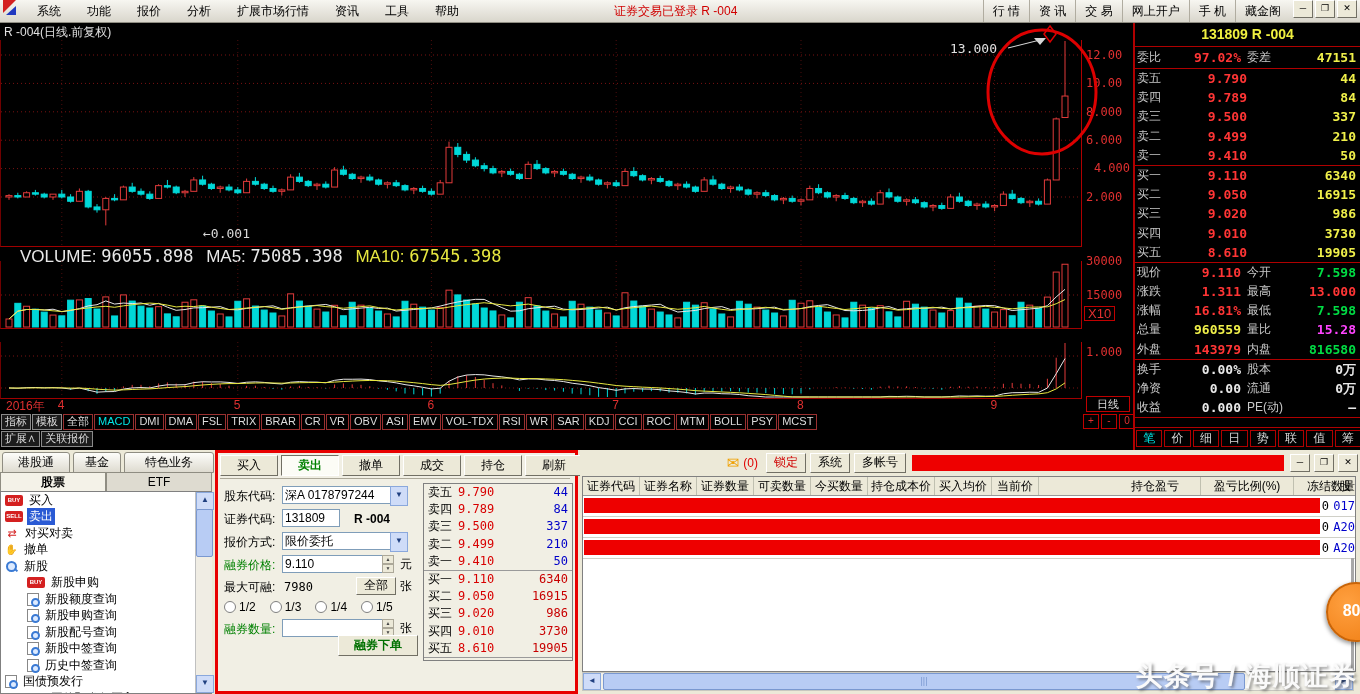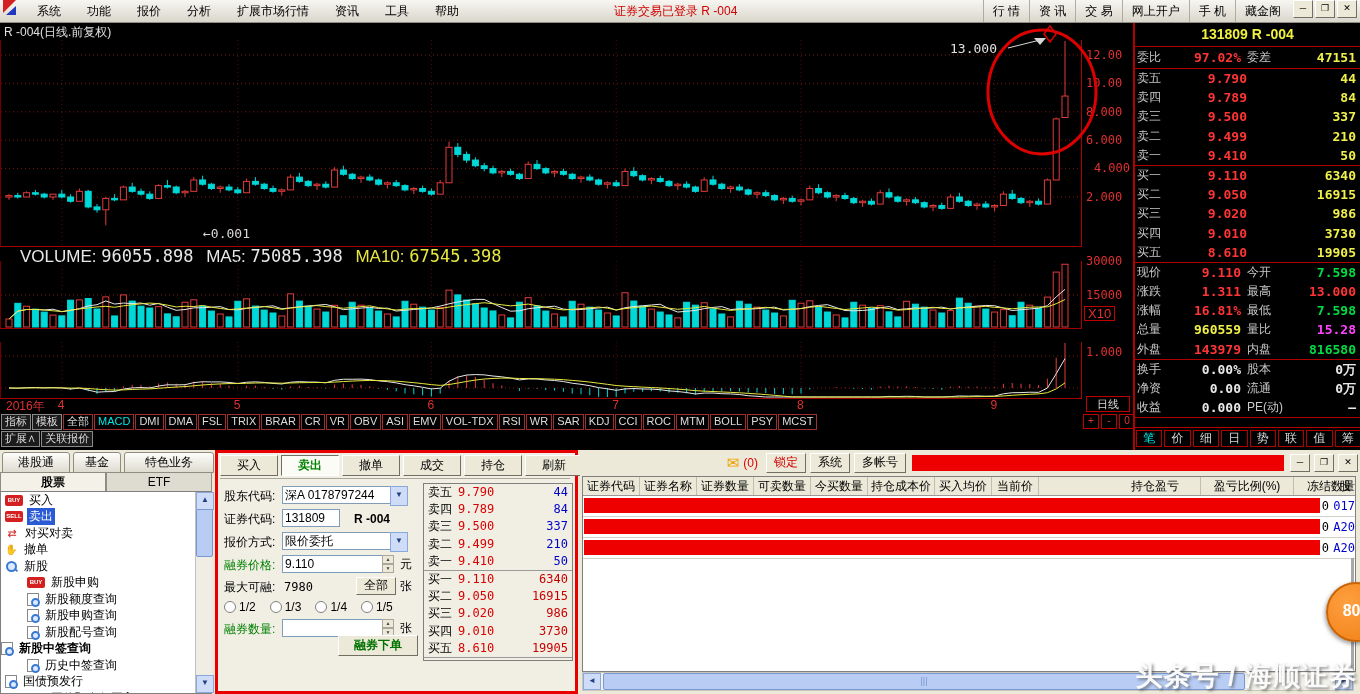--- a/index.html
+++ b/index.html
@@ -946,21 +946,21 @@
           <span class="tree-label">新股额度查询</span>
         </div>
         <div class="tree-item" style="padding-left: 26px;">
           <span class="ticon icon-doc"></span>
           <span class="tree-label">新股申购查询</span>
         </div>
         <div class="tree-item" style="padding-left: 26px;">
           <span class="ticon icon-doc"></span>
           <span class="tree-label">新股配号查询</span>
         </div>
-        <div class="tree-item" style=" font-weight: bold;">
+        <div class="tree-item" style="padding-left: 26px;">
           <span class="ticon icon-doc"></span>
           <span class="tree-label">新股中签查询</span>
         </div>
         <div class="tree-item" style="padding-left: 26px;">
           <span class="ticon icon-doc"></span>
           <span class="tree-label">历史中签查询</span>
         </div>
         <div class="tree-item" style="padding-left: 4px;">
           <span class="ticon icon-doc"></span>
           <span class="tree-label">国债预发行</span>

